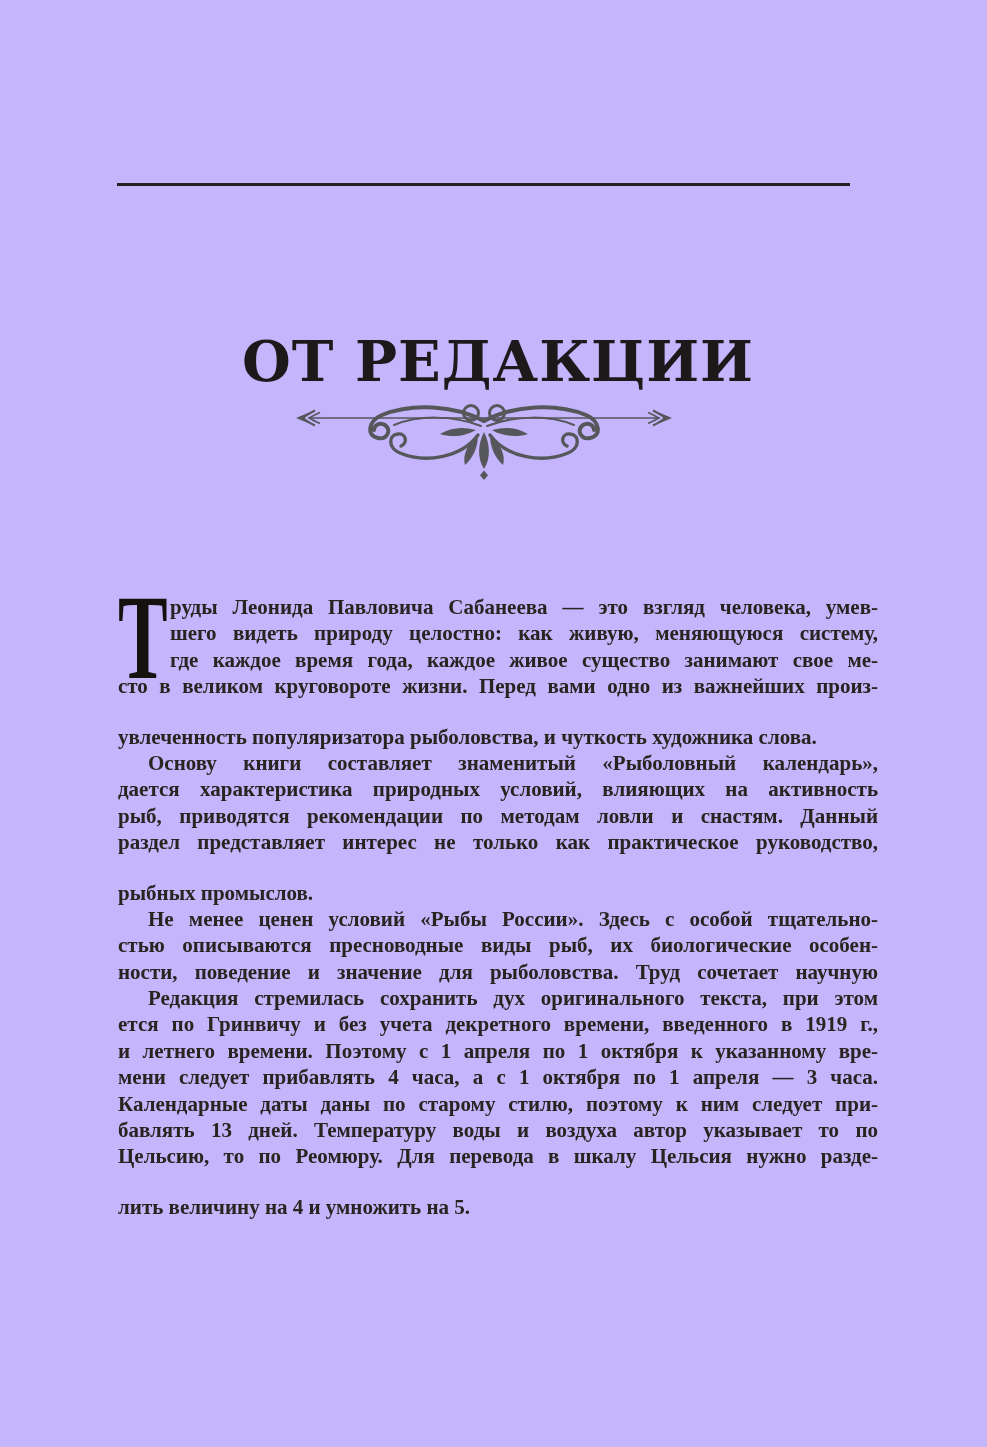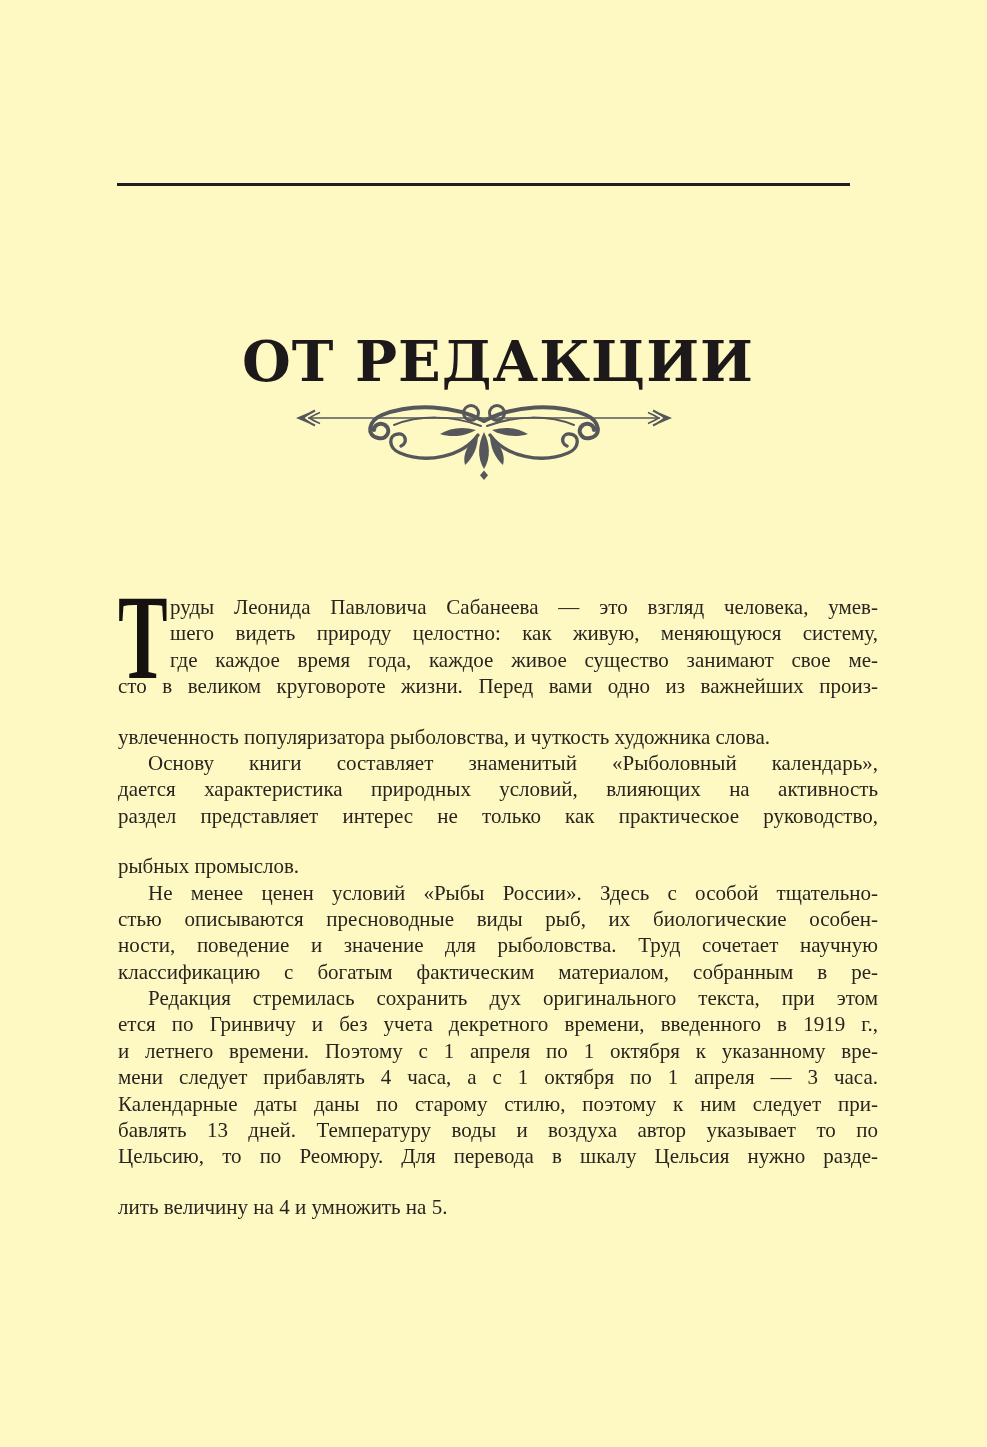--- a/index.html
+++ b/index.html
@@ -1,21 +1,21 @@
 <!DOCTYPE html>
 <html><head>
 <meta charset="utf-8">
 <style>
   html, body { margin: 0; padding: 0; background: #e8e8e8; }
   .page {
     position: relative;
     width: 987px;
     height: 1447px;
     margin: 0 auto;
-    background: #fef9c3;
+    background: #c4b5fd;
     overflow: hidden;
     font-family: "Liberation Serif", serif;
   }
   .top-rule {
     position: absolute;
     left: 117px;
     top: 183px;
     width: 733px;
     height: 3px;
     background: #231f20;
@@ -71,20 +71,21 @@
     color: #15110f;
     transform: scaleX(0.62);
     transform-origin: 0 0;
     white-space: pre;
   }
   .line {
     text-align: justify;
     text-align-last: justify;
     overflow: hidden;
     max-height: 26.4px;
+    font-weight: bold;
   }
   .line.end { text-align-last: left; margin-top: 24px; }
   .line.indent { text-indent: 30px; }
 </style>
 </head>
 <body>
 
 <div class="page">
 
   <div class="top-rule"></div>
@@ -122,27 +123,27 @@
     </div>
 
     <div class="line">руды Леонида Павловича Сабанеева — это взгляд человека, умев-</div>
     <div class="line">шего видеть природу целостно: как живую, меняющуюся систему,</div>
     <div class="line">где каждое время года, каждое живое существо занимают свое ме-</div>
     <div class="line">сто в великом круговороте жизни. Перед вами одно из важнейших произ-</div>
     <div class="line end">увлеченность популяризатора рыболовства, и чуткость художника слова.</div>
 
     <div class="line indent">Основу книги составляет знаменитый «Рыболовный календарь»,</div>
     <div class="line">дается характеристика природных условий, влияющих на активность</div>
+    <div class="line">рыб, приводятся рекомендации по методам ловли и снастям. Данный</div>
     <div class="line">раздел представляет интерес не только как практическое руководство,</div>
     <div class="line end">рыбных промыслов.</div>
 
     <div class="line indent">Не менее ценен условий «Рыбы России». Здесь с особой тщательно-</div>
     <div class="line">стью описываются пресноводные виды рыб, их биологические особен-</div>
     <div class="line">ности, поведение и значение для рыболовства. Труд сочетает научную</div>
-    <div class="line">классификацию с богатым фактическим материалом, собранным в ре-</div>
 
     <div class="line indent">Редакция стремилась сохранить дух оригинального текста, при этом</div>
     <div class="line">ется по Гринвичу и без учета декретного времени, введенного в 1919 г.,</div>
     <div class="line">и летнего времени. Поэтому с 1 апреля по 1 октября к указанному вре-</div>
     <div class="line">мени следует прибавлять 4 часа, а с 1 октября по 1 апреля — 3 часа.</div>
     <div class="line">Календарные даты даны по старому стилю, поэтому к ним следует при-</div>
     <div class="line">бавлять 13 дней. Температуру воды и воздуха автор указывает то по</div>
     <div class="line">Цельсию, то по Реомюру. Для перевода в шкалу Цельсия нужно разде-</div>
     <div class="line end">лить величину на 4 и умножить на 5.</div>
   </div>

